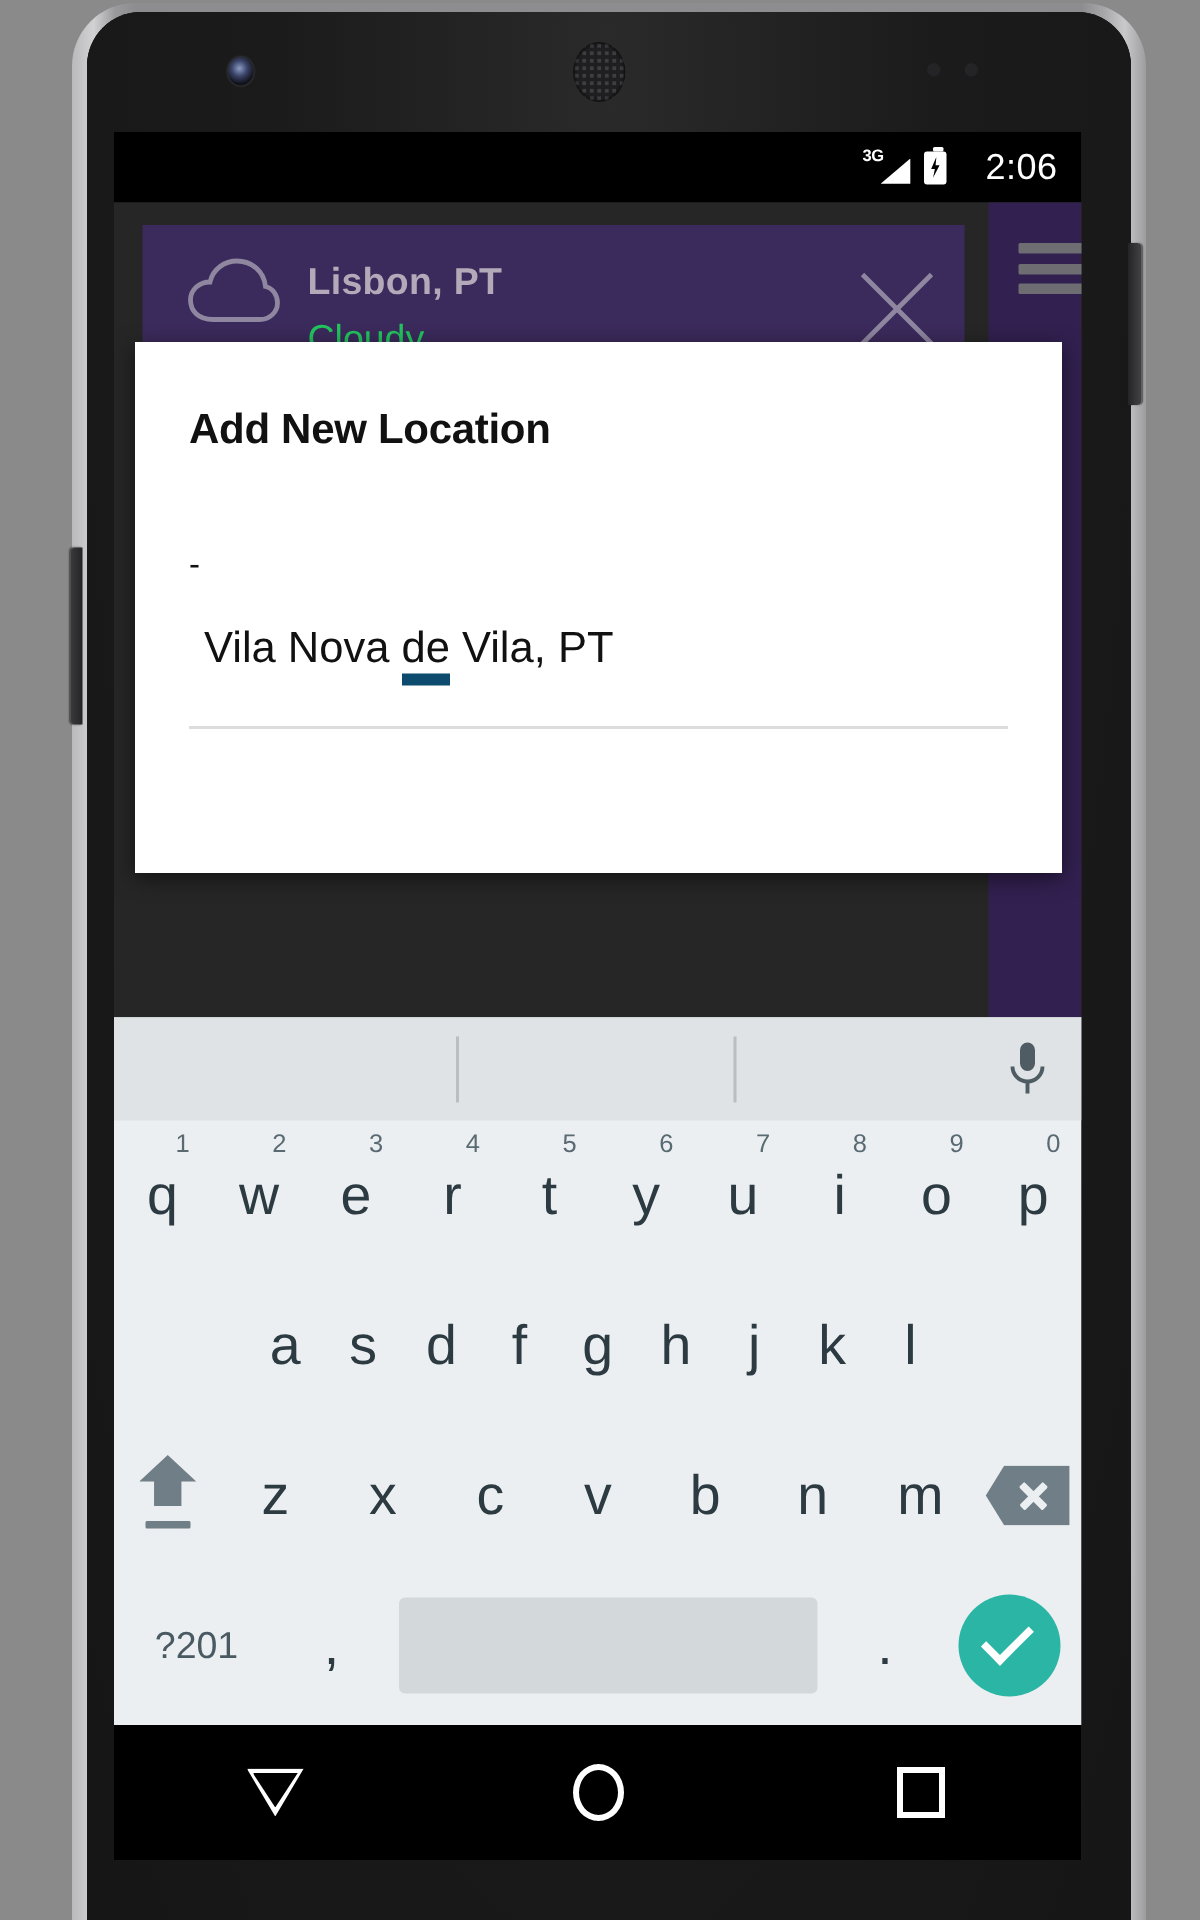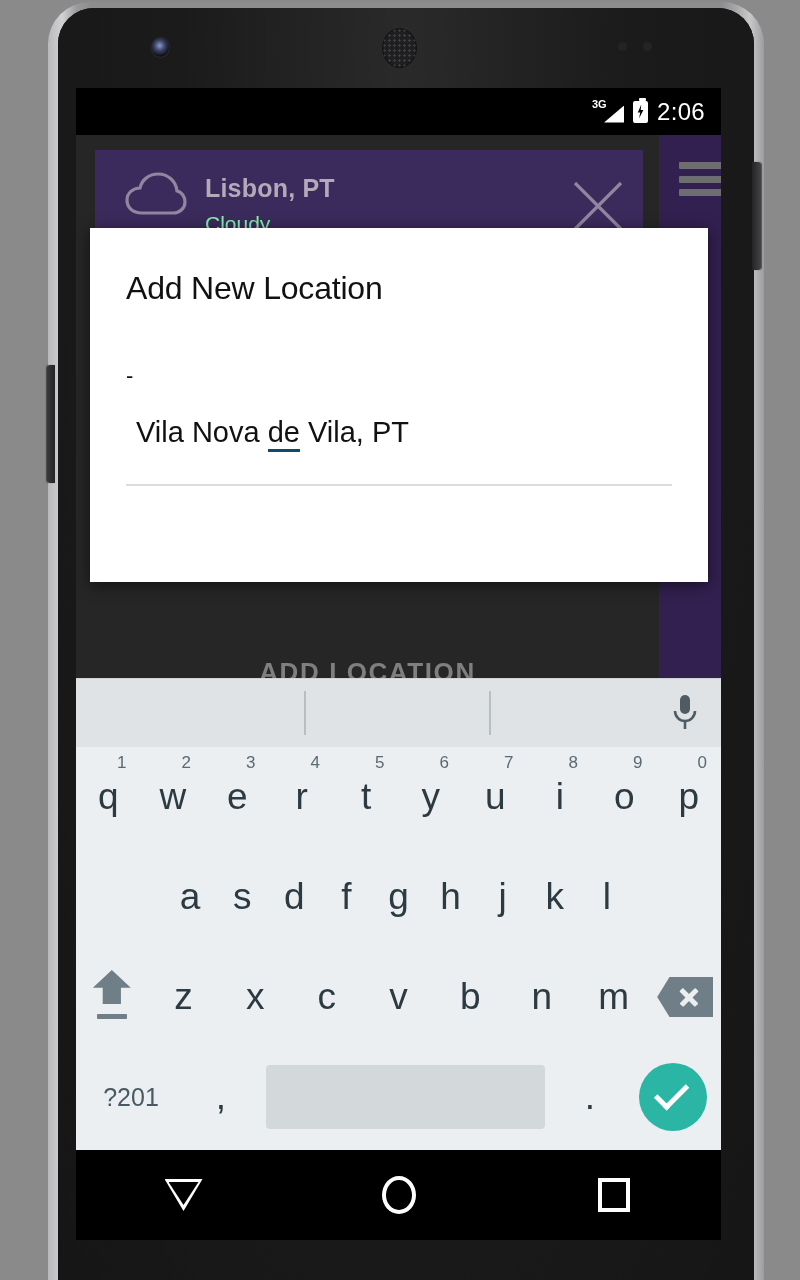--- a/index.html
+++ b/index.html
@@ -92,21 +92,21 @@
     position:relative; width:15px; height:22px; border:2px solid #fff; border-radius:2px;
     background:#fff;
   }
   .batt::before{
     content:""; position:absolute; left:4px; top:-5px; width:7px; height:3px; background:#fff; border-radius:1px;
   }
   .batt .bolt{
     position:absolute; left:2px; top:2px; width:7px; height:14px; background:#000;
     clip-path:polygon(60% 0,10% 58%,45% 58%,28% 100%,90% 40%,52% 40%);
   }
-  .clock{ color:#fff; font-size:24px; letter-spacing:.3px; }
+  .clock{ color:#fff; font-size:24px; letter-spacing:.3px;margin-left:17px; }
 
   
   .app-bg{
     position:absolute; left:0; top:47px; width:645px; height:1105px;
     background:#262626;
   }
   .purple-strip{
     position:absolute; left:583px; top:47px; width:62px; height:584px;
     background:#322050;
   }
@@ -116,21 +116,21 @@
   }
   .cloud-icon{
     position:absolute; left:30px; top:22px; width:62px; height:44px;
   }
   .loc-name{
     position:absolute; left:110px; top:24px;
     font-size:25px; font-weight:bold; color:#b2aab8; letter-spacing:.2px;
   }
   .loc-cond{
     position:absolute; left:110px; top:62px;
-    font-size:21px; color:#86efac;
+    font-size:25px; color:#22c55e;
   }
   .close-x{
     position:absolute; left:475px; top:28px; width:56px; height:56px;
   }
   .hamburger{
     position:absolute; left:603px; top:74px; width:46px; height:34px;
     display:flex; flex-direction:column; justify-content:space-between;
   }
   .hamburger span{ display:block; height:7px; background:#6d6d72; border-radius:1px; }
 
@@ -144,32 +144,32 @@
   }
 
   
   .dialog{
     position:absolute; left:14px; top:140px; width:618px; height:354px;
     background:#fff;
     box-shadow:0 3px 14px rgba(0,0,0,.55);
   }
   .dlg-title{
     position:absolute; left:36px; top:42px;
-    font-size:32px; font-weight:normal; color:#111; letter-spacing:-.2px;
+    font-size:28px; font-weight:bold; color:#111; letter-spacing:-.2px;
   }
   .dlg-hint{
     position:absolute; left:36px; top:135px;
     font-size:22px; color:#111;
   }
   .dlg-input{
     position:absolute; left:46px; top:188px; width:528px;
     font-size:29px; color:#111; white-space:nowrap;
   }
   .misspell{
-    border-bottom:3px solid #0c4a6e; padding-bottom:1px;
+    border-bottom:8px solid #0c4a6e; padding-bottom:1px;
   }
   .dlg-underline{
     position:absolute; left:36px; top:256px; width:546px; height:2px;
     background:#dcdcdc;
   }
   .dlg-actions{
     position:absolute; left:0; top:280px; width:618px; height:60px;
   }
   .dlg-btn{
     position:absolute; top:0; font-size:26px; font-weight:bold; color:#000;
@@ -321,23 +321,20 @@
         <line x1="51" y1="5" x2="5" y2="51" stroke="#8f86a0" stroke-width="3.2"></line>
       </svg>
     </div>
 
     <div class="hamburger">
       <span></span>
       <span></span>
       <span></span>
     </div>
 
-    <div class="add-loc-bar">
-      <span class="lbl">ADD LOCATION</span>
-    </div>
 
     <div class="dialog">
       <div class="dlg-title">Add New Location</div>
       <div class="dlg-hint">-</div>
       <div class="dlg-input"><span>Vila Nova </span><span class="misspell">de</span><span> Vila, PT</span></div>
       <div class="dlg-underline"></div>
     </div>
 
     <div class="keyboard">
       <div class="suggestion-bar">

